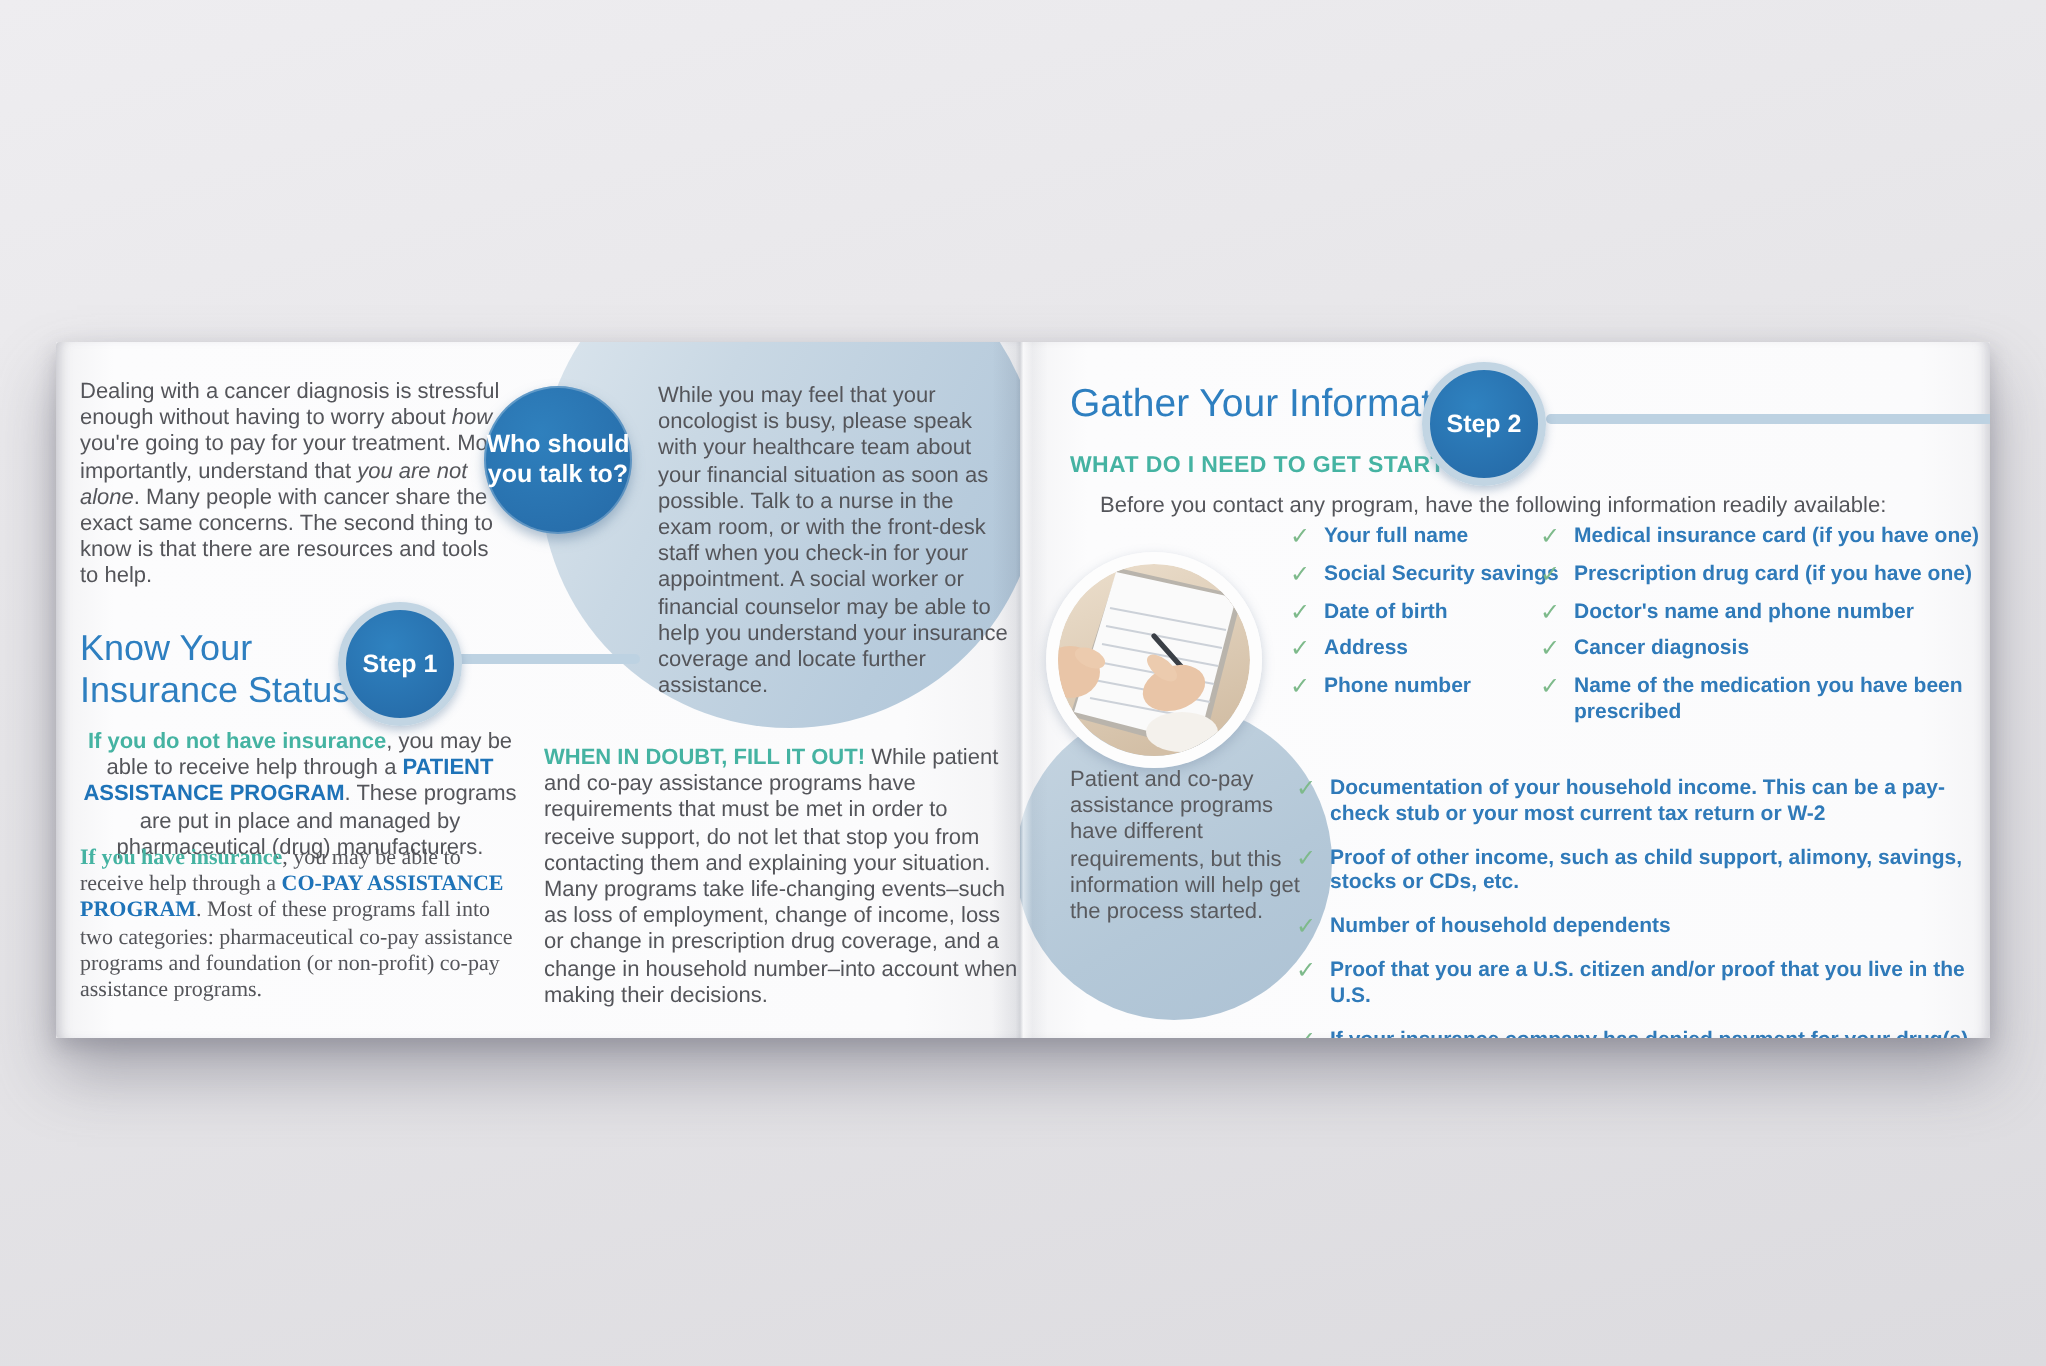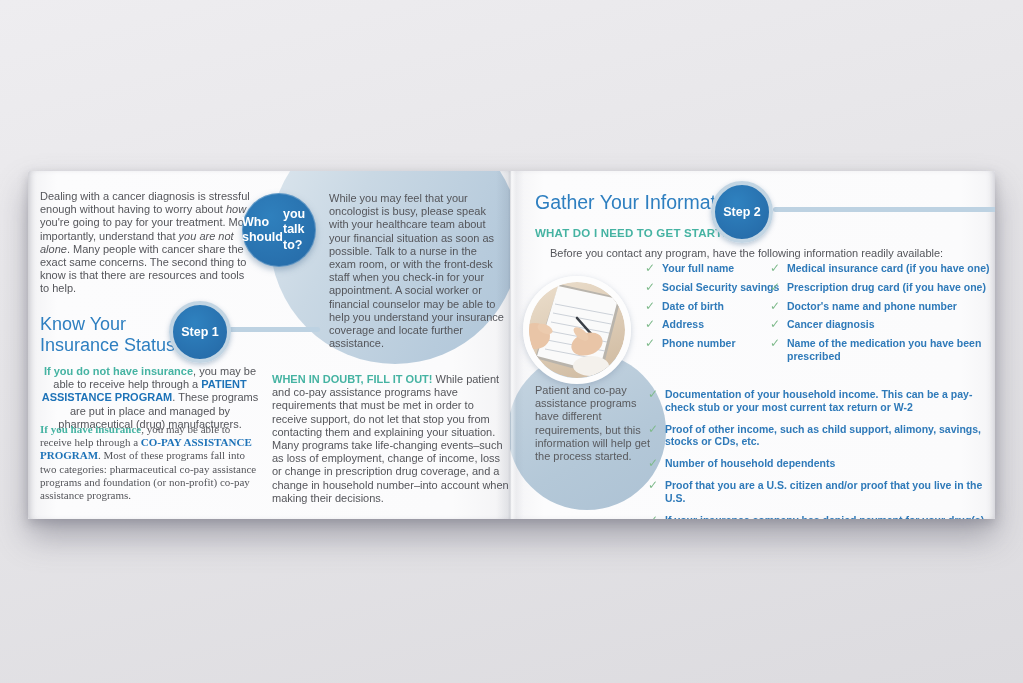--- a/index.html
+++ b/index.html
@@ -20,21 +20,21 @@
 
   
   .big-circle{position:absolute;border-radius:50%;}
   .big-circle-left{left:242px;top:-57px;width:250px;height:250px;z-index:1;
       background:linear-gradient(118deg,#dfe8ef 0%,#c9d8e4 35%,#b7cbdc 75%,#afc5d8 100%);}
   .big-circle-right{left:-2px;top:181px;width:158px;height:158px;z-index:1;
       background:linear-gradient(150deg,#c6d5e1 0%,#b4c8d8 60%,#adc2d4 100%);}
   .who-circle{position:absolute;left:214px;top:22px;width:74px;height:74px;border-radius:50%;z-index:3;
       background:radial-gradient(circle at 38% 32%,#2f80bd,#2569a6);
       box-shadow:0 3px 6px rgba(110,140,170,.55),0 0 0 1px rgba(255,255,255,.25) inset;
-      display:flex;align-items:center;justify-content:center;}
+      display:flex;flex-direction:column;align-items:center;justify-content:center;}
   .who-circle span{color:#fff;font-weight:bold;font-size:12.5px;line-height:1.22;}
   .step-circle{position:absolute;width:54px;height:54px;border-radius:50%;z-index:4;
       border:4px solid #c2d5e3;background:radial-gradient(circle at 40% 34%,#2f82c0,#2467a4);
       display:flex;align-items:center;justify-content:center;
       box-shadow:0 2px 5px rgba(110,140,170,.45);}
   .step-circle span{color:#fff;font-weight:bold;font-size:12.5px;}
   .step1{left:141px;top:130px;}
   .step2{left:201px;top:10px;text-align:center;}
   .connector{position:absolute;height:5px;border-radius:3px;background:#bdd2e2;z-index:2;}
   .connector-left{left:200px;top:156px;width:92px;}

